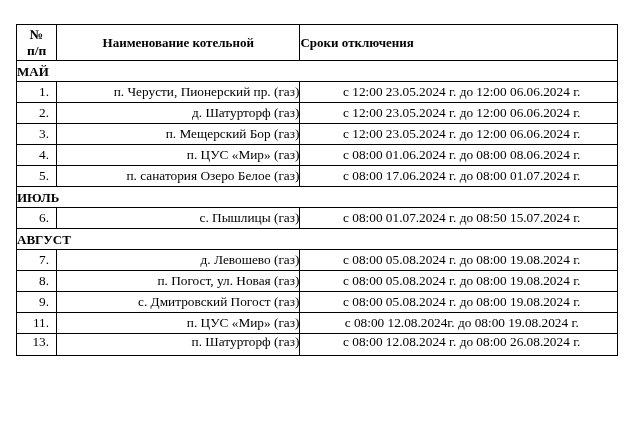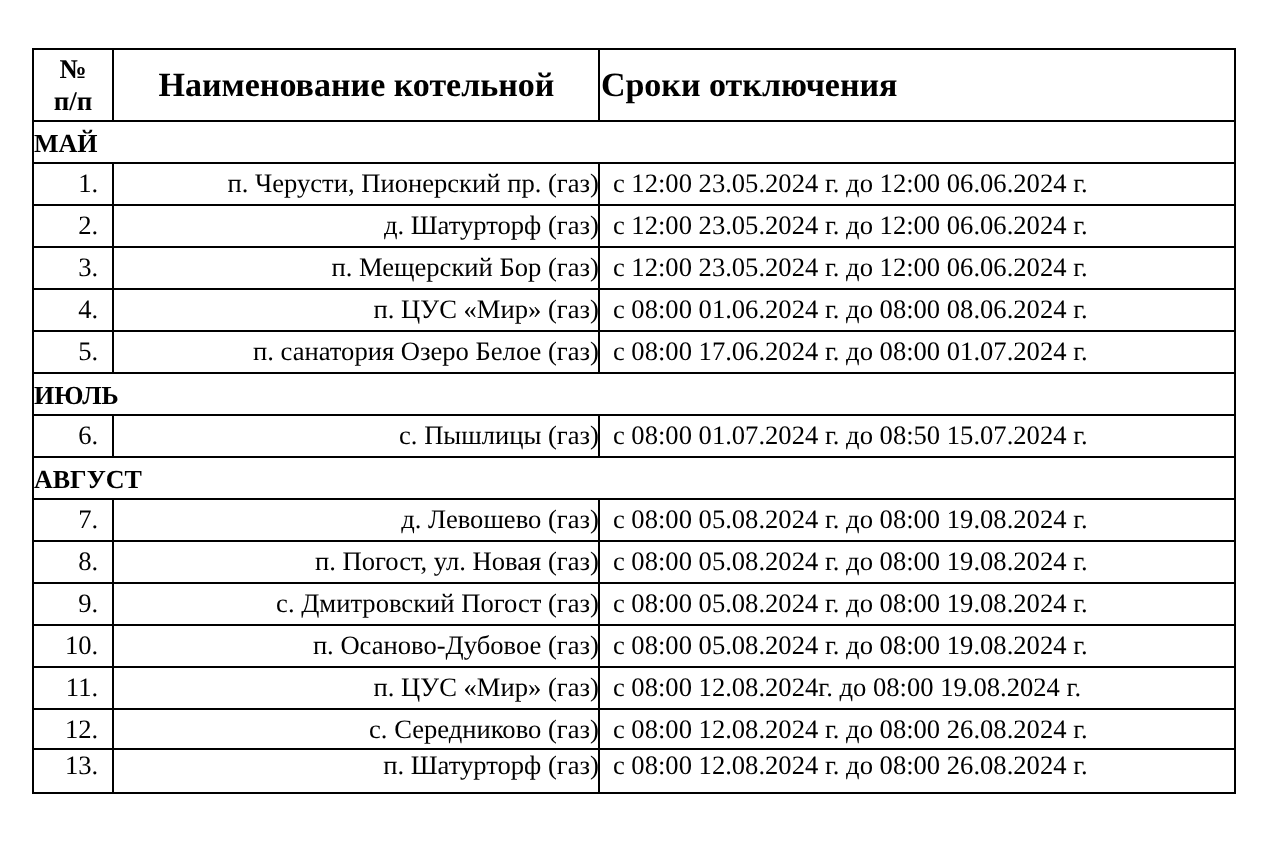--- a/index.html
+++ b/index.html
@@ -27,21 +27,21 @@
     border: 1.3px solid #000;
     padding: 0;
     font-size: 13.3px;
     line-height: 1;
     white-space: nowrap;
     overflow: hidden;
   }
   .doc-table th {
     font-weight: bold;
     height: 35px;
-    font-size: 17px;
+    font-size: 13px;
   }
   .doc-table th.col-num {
     line-height: 16px;
     font-size: 13.5px;
   }
   .col-num { width: 40px; text-align: center; }
   .col-name { width: 243px; }
   .col-period { width: 317px; text-align: left; }
   .month-row td {
     height: 20px;
@@ -55,21 +55,21 @@
   .data-row td.num {
     text-align: right;
     padding-right: 7px;
     font-size: 13.3px;
   }
   .data-row td.name {
     text-align: right;
     padding-left: 1px;
   }
   .data-row td.period {
-    text-align: left;
+    text-align: center;
     padding-left: 6px;
   }
   .data-row.tight td { height: 19px; }
 </style>
 </head>
 <body>
 
 <table class="doc-table">
   <colgroup>
     <col class="col-num">
@@ -136,33 +136,23 @@
       <td class="num">8.</td>
       <td class="name">п. Погост, ул. Новая (газ)</td>
       <td class="period">с 08:00 05.08.2024 г. до 08:00 19.08.2024 г.</td>
     </tr>
     <tr class="data-row">
       <td class="num">9.</td>
       <td class="name">с. Дмитровский Погост (газ)</td>
       <td class="period">с 08:00 05.08.2024 г. до 08:00 19.08.2024 г.</td>
     </tr>
     <tr class="data-row">
-      <td class="num">10.</td>
-      <td class="name">п. Осаново-Дубовое (газ)</td>
-      <td class="period">с 08:00 05.08.2024 г. до 08:00 19.08.2024 г.</td>
-    </tr>
-    <tr class="data-row">
       <td class="num">11.</td>
       <td class="name">п. ЦУС «Мир» (газ)</td>
       <td class="period">с 08:00 12.08.2024г. до 08:00 19.08.2024 г.</td>
-    </tr>
-    <tr class="data-row tight">
-      <td class="num">12.</td>
-      <td class="name">с. Середниково (газ)</td>
-      <td class="period">с 08:00 12.08.2024 г. до 08:00 26.08.2024 г.</td>
     </tr>
     <tr class="data-row">
       <td class="num" style="vertical-align: top; padding-top: 1px;">13.</td>
       <td class="name" style="vertical-align: top; padding-top: 1px;">п. Шатурторф (газ)</td>
       <td class="period" style="vertical-align: top; padding-top: 1px;">с 08:00 12.08.2024 г. до 08:00 26.08.2024 г.</td>
     </tr>
   </tbody>
 </table>
 
 </body></html>

